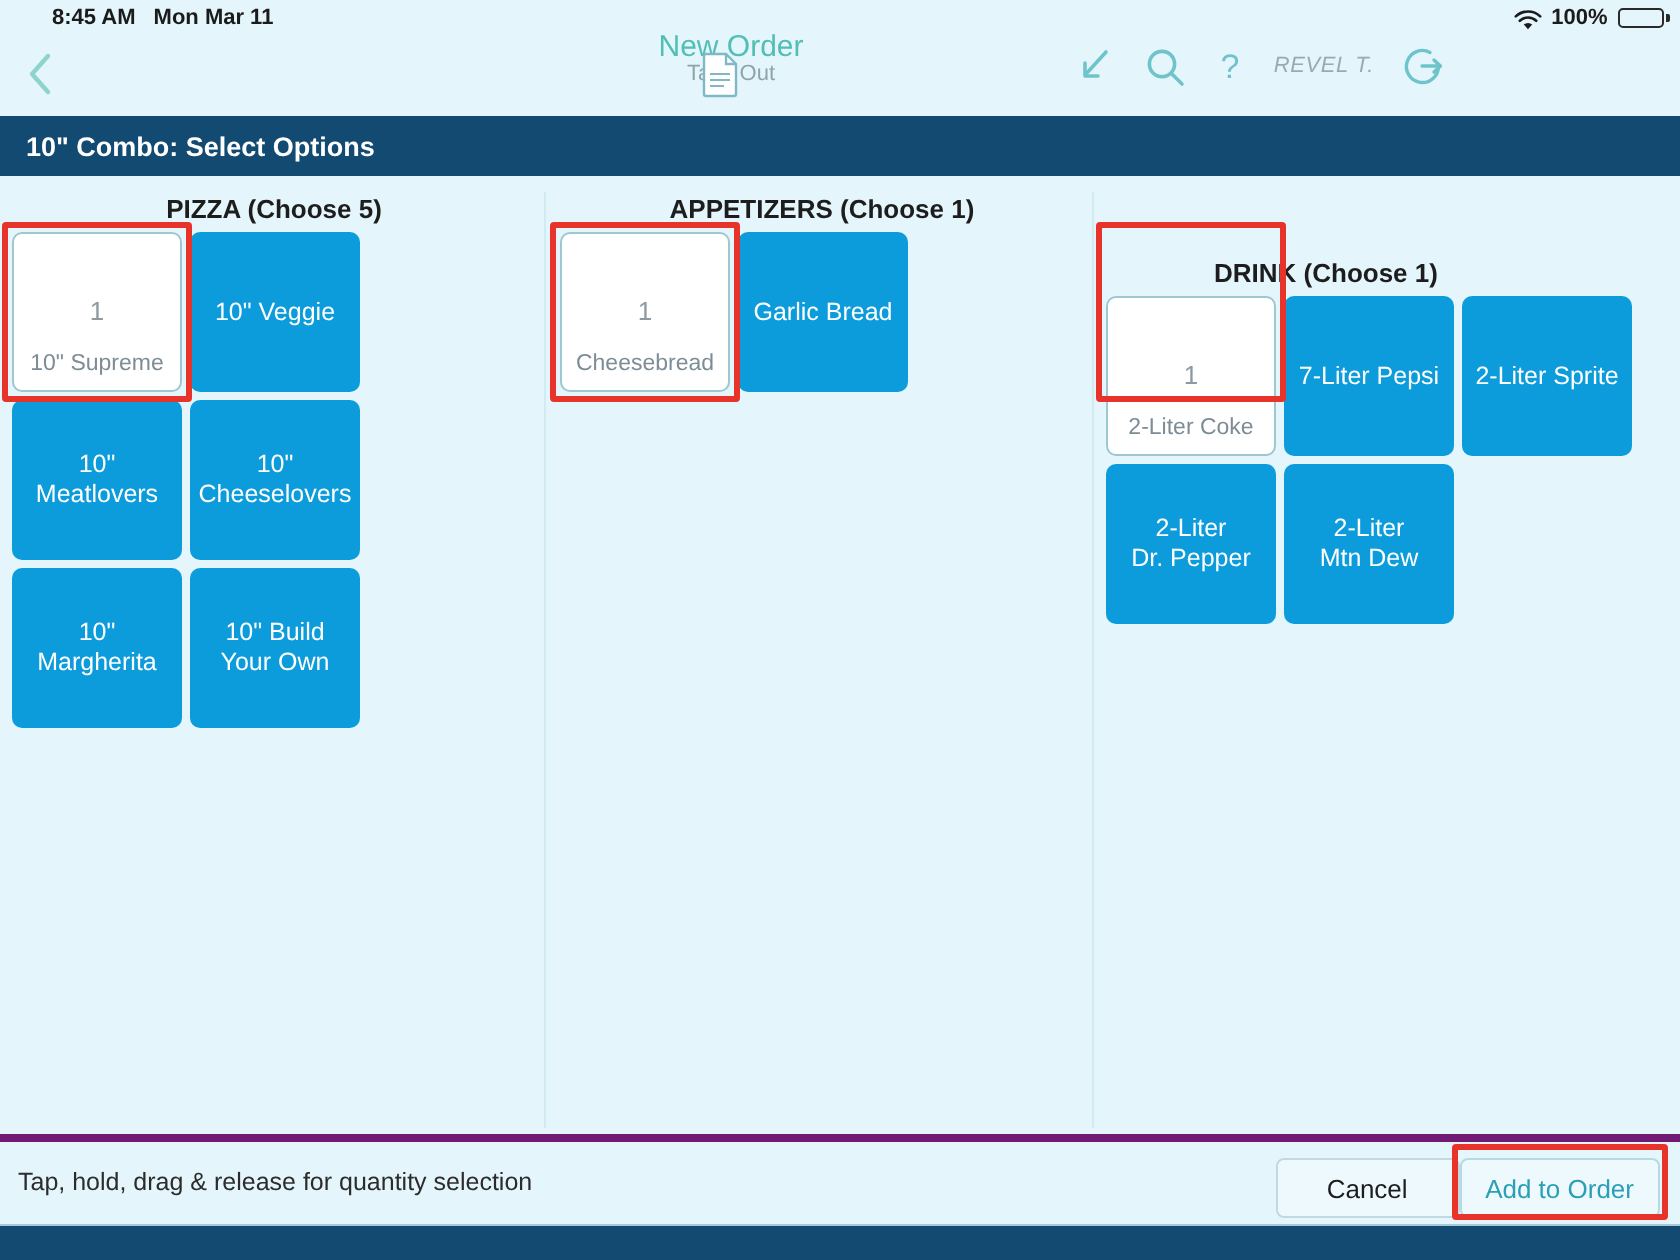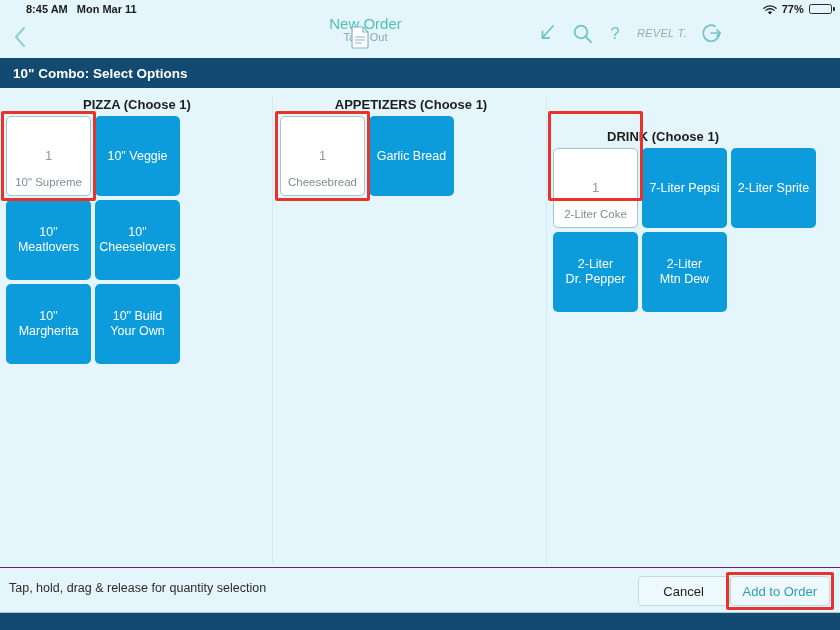--- a/index.html
+++ b/index.html
@@ -218,21 +218,21 @@
     pointer-events: none;
   }
 
   
   .footer {
     position: absolute;
     top: 567px; left: 0;
     width: 840px;
     height: 58px;
     background: #e4f6fc;
-    border-top: 1px solid #701a75;
+    border-top: 4px solid #701a75;
   }
   .footer-hint {
     position: absolute;
     left: 9px; top: 13px;
     font-size: 12.5px;
     color: #2c2c2c;
   }
   .footer-buttons {
     position: absolute;
     right: 10px; top: 8px;
@@ -279,21 +279,21 @@
       <span>Mon Mar 11</span>
     </div>
     <div class="sb-right">
       <span class="wifi-icon">
         <svg width="14" height="11" viewBox="0 0 14 11">
           <path d="M7 9.6 L4.9 7.3 a3 3 0 0 1 4.2 0 Z" fill="#1b1b1b"></path>
           <path d="M2.9 5.4 a5.9 5.9 0 0 1 8.2 0" stroke="#1b1b1b" stroke-width="1.3" fill="none" stroke-linecap="round"></path>
           <path d="M0.9 3.2 a8.9 8.9 0 0 1 12.2 0" stroke="#1b1b1b" stroke-width="1.3" fill="none" stroke-linecap="round"></path>
         </svg>
       </span>
-      <span>77%</span>
+      <span>100%</span>
       <span class="battery">
         <span class="battery-body"><span class="battery-fill"></span></span>
         <span class="battery-cap"></span>
       </span>
       <span class="bolt">⚡</span>
     </div>
   </div>
 
   <div class="topnav">
 
@@ -347,21 +347,21 @@
 
   <div class="titlebar">
     <span class="titlebar-text">10" Combo: Select Options</span>
   </div>
 
   <div class="content">
     <div class="divider d1"></div>
     <div class="divider d2"></div>
 
     <div class="column c1">
-      <div class="col-head">PIZZA (Choose 1)</div>
+      <div class="col-head">PIZZA (Choose 5)</div>
       <div class="tilegrid">
           <div class="tile selected">
             <div class="qty">1</div>
             <div class="sel-label">10" Supreme</div>
           </div>
           <div class="tile">
             <div>10" Veggie</div>
           </div>
           <div class="tile">
             <div>10"<br>Meatlovers</div>

